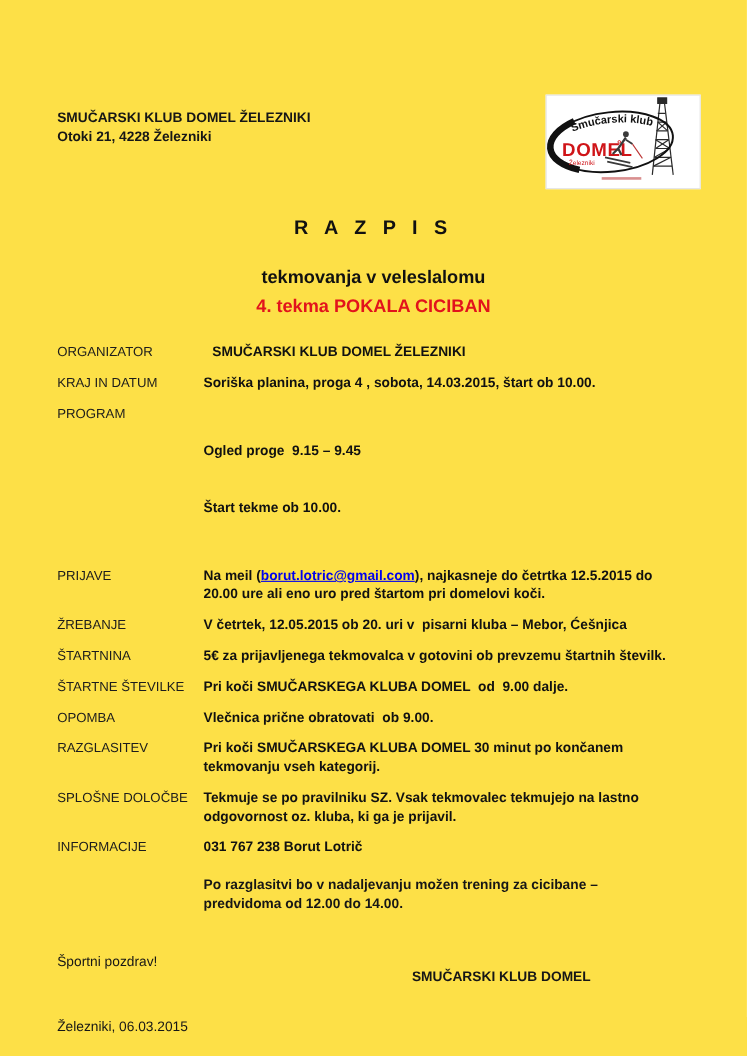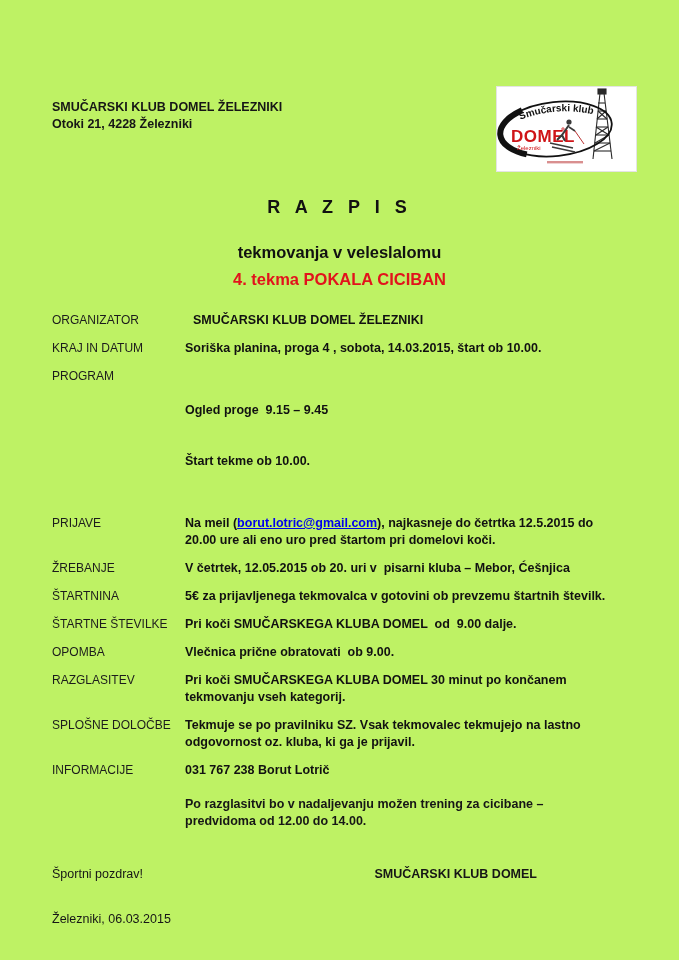--- a/index.html
+++ b/index.html
@@ -1,38 +1,38 @@
 <!DOCTYPE html>
 <html><head>
 <meta charset="utf-8">
 <style>
   html,body{margin:0;padding:0;background:#fff;}
   .page{
-    width:679px;height:960px;background:#bef264;overflow:hidden;
+    width:679px;height:960px;background:#fde047;overflow:hidden;
     font-family:"Liberation Sans", sans-serif;color:#161616;position:relative;
   }
   
   .header{display:flex;justify-content:space-between;align-items:flex-start;
     padding:86px 42px 0 52px;}
   .club-info{margin-top:13px;font-weight:bold;font-size:12.5px;line-height:17px;}
   .logo-box{width:139px;height:84px;border:1px solid #e4e4e4;background:#fff;flex:none;}
   
   .title{ text-align:center;font-weight:bold;font-size:18px;letter-spacing:5px;
     margin-top:25px;color:#111;}
   .subtitle{ text-align:center;font-weight:bold;font-size:16.5px;margin-top:25px;color:#111;}
   .event{ text-align:center;font-weight:bold;font-size:16.5px;margin-top:8px;}
   
   .content{padding:23px 60px 0 52px;}
   .row{display:flex;margin-bottom:11px;}
   .label{width:133px;flex:none;font-size:12px;line-height:17px;color:#1c1c1c;}
   .value{flex:1;font-weight:bold;font-size:12.5px;line-height:17px;white-space:pre-wrap;color:#111;}
   .email-link{color:#0000ee;text-decoration:underline;font-weight:bold;}
   .note{margin:17px 0 0 133px;font-weight:bold;font-size:12.5px;line-height:17px;max-width:430px;}
   
-  .closing{display:flex;align-items:flex-start;padding:37px 39px 0 52px;}
+  .closing{display:flex;align-items:flex-start;padding:37px 39px 0 52px;flex-direction:column;}
   .greeting{font-size:12.5px;}
   .signature{margin-left:auto;margin-right:103px;font-weight:bold;font-size:12.5px;}
   .place-date{padding:31px 0 0 52px;font-size:12.5px;}
 </style>
 </head>
 <body>
 
 <div class="page">
 
   <div class="header">

